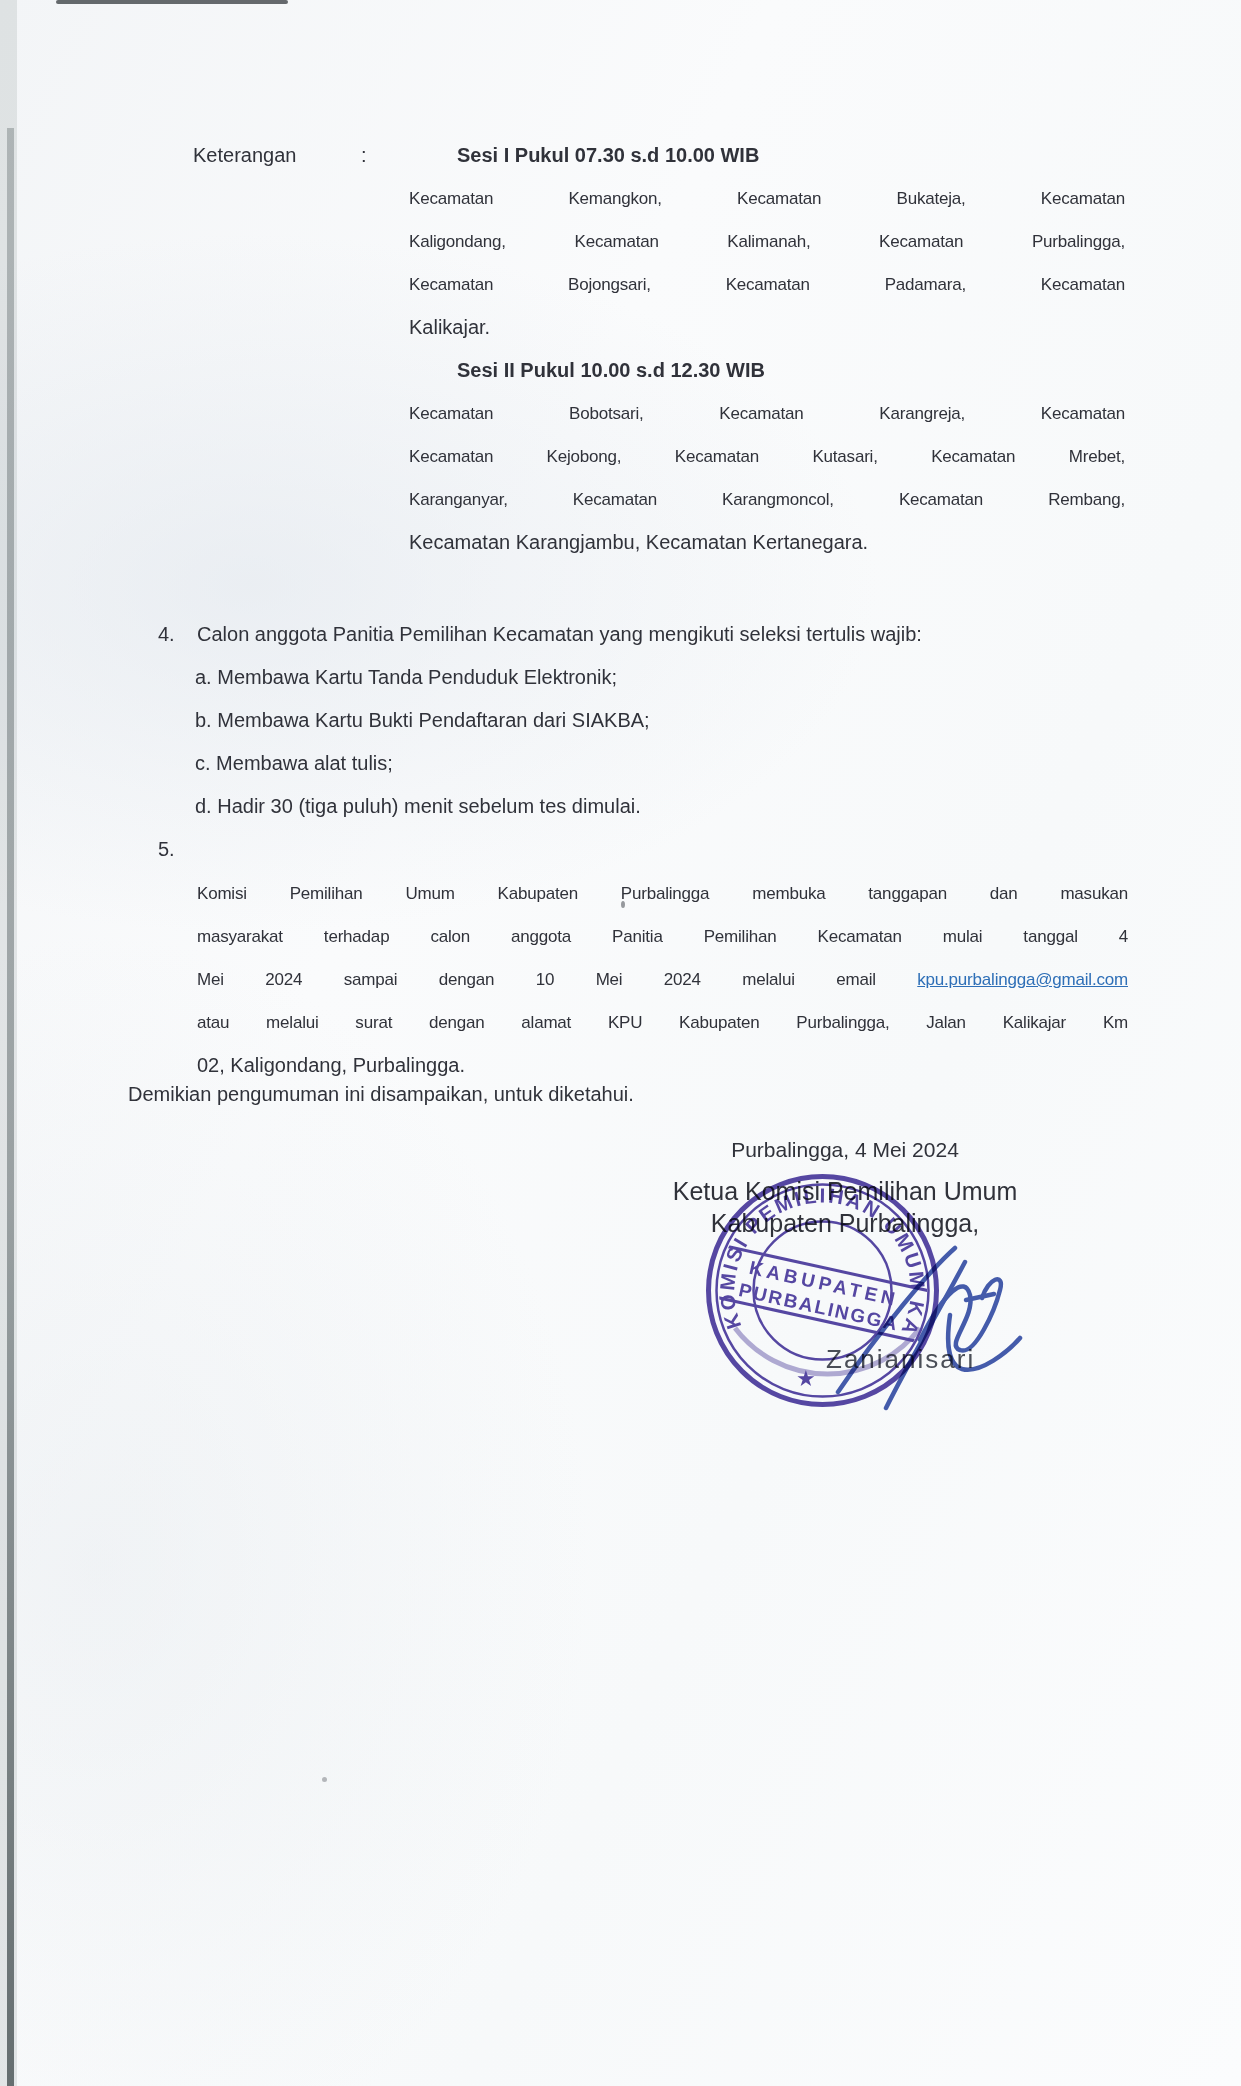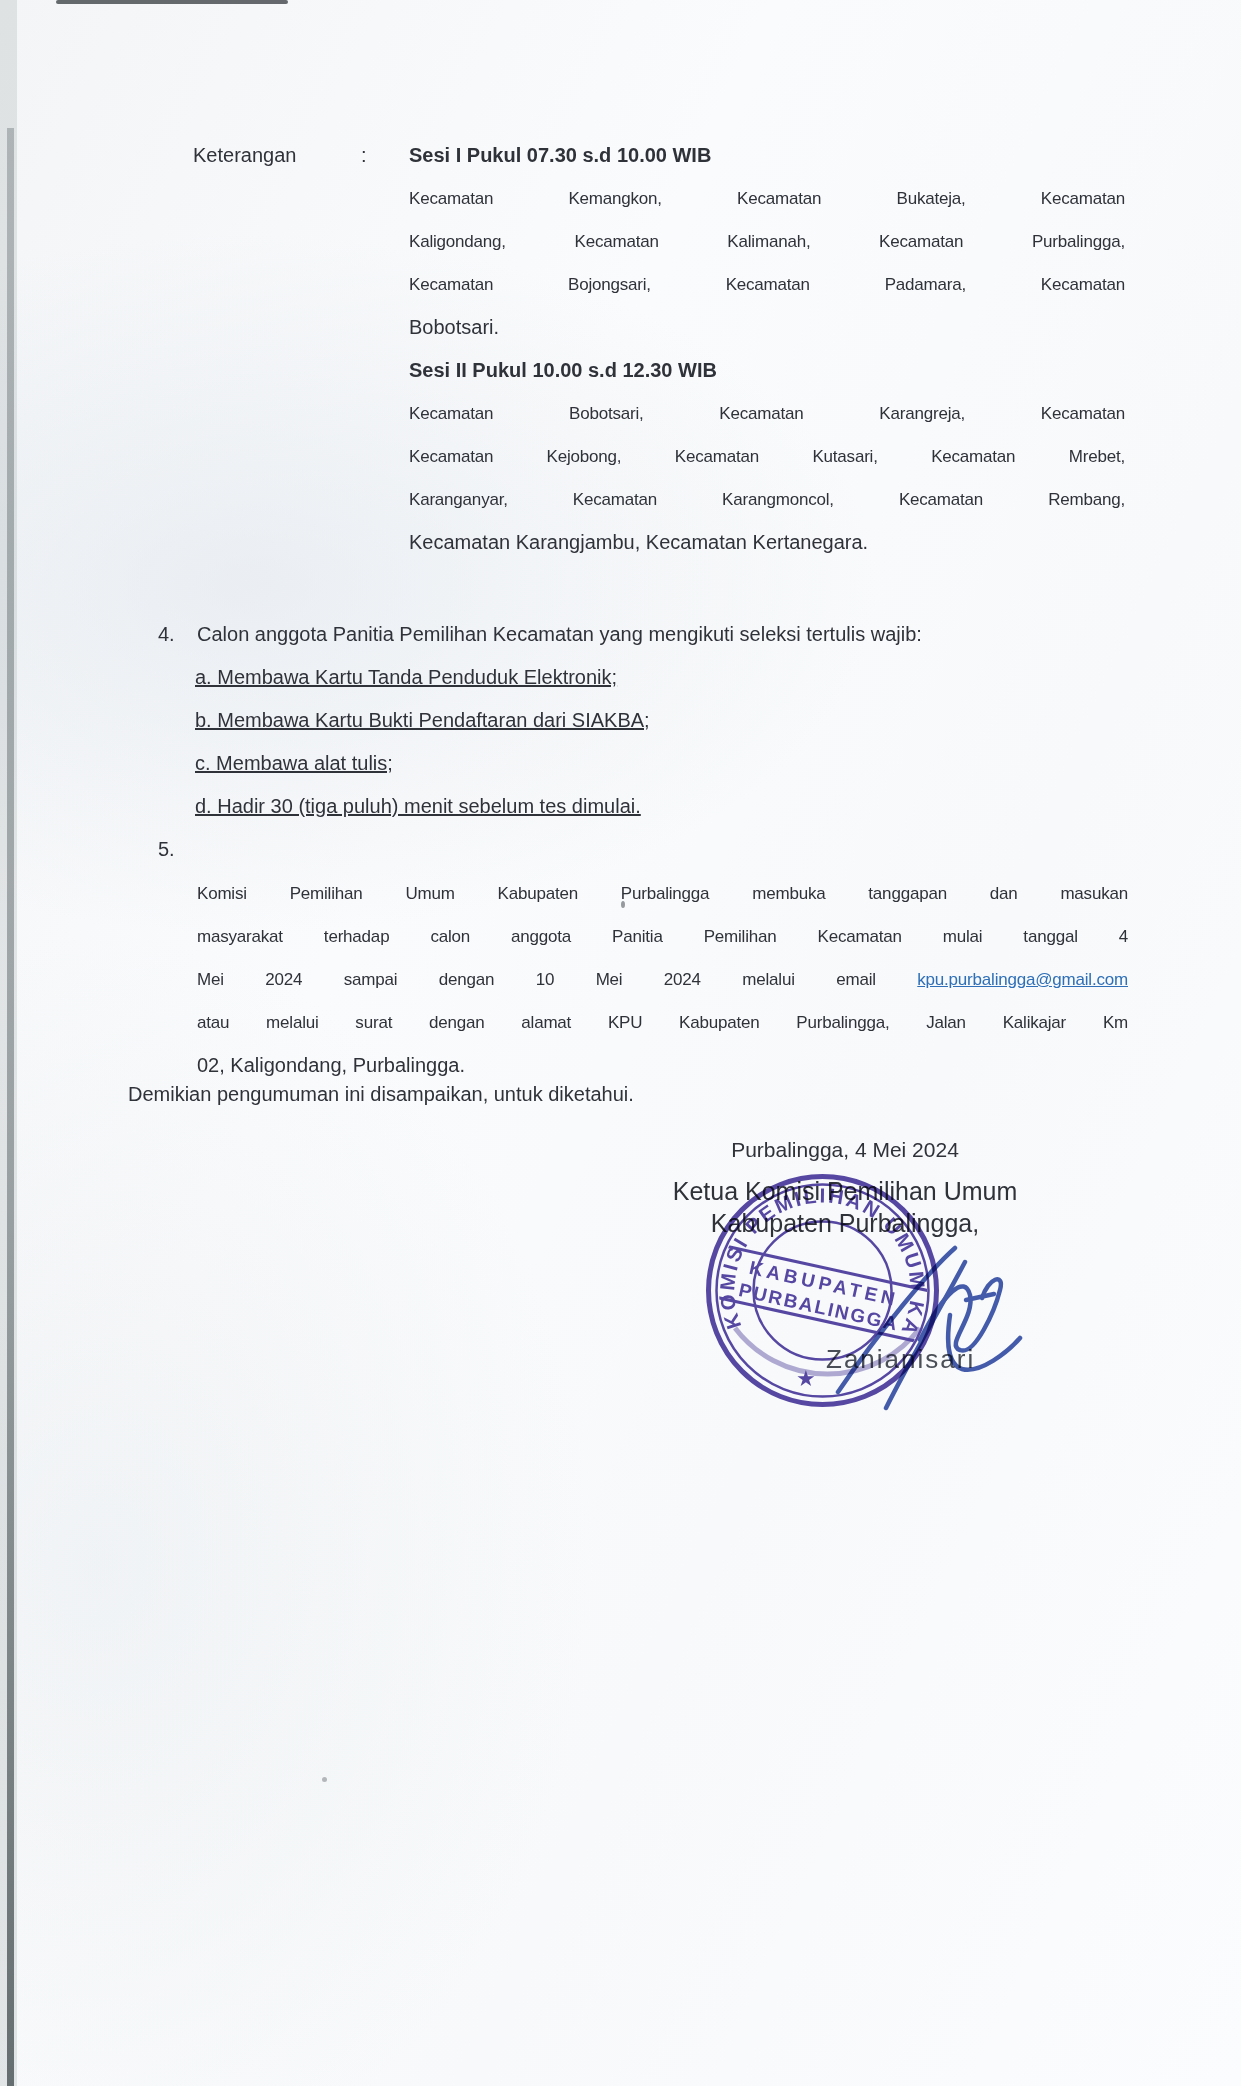--- a/index.html
+++ b/index.html
@@ -19,31 +19,31 @@
     background:linear-gradient(to bottom, rgba(95,105,107,.38), rgba(95,105,107,.55) 55%, rgba(70,80,82,.8));}
   .edge-left-soft{position:absolute;left:0;top:0;bottom:0;width:17px;background:rgba(150,158,158,.22);}
   .edge-top{position:absolute;left:56px;top:0;width:232px;height:4px;background:#343a3d;opacity:.75;border-radius:2px;}
   .speck{position:absolute;background:#7d8186;border-radius:50%;}
   .speck.s1{left:621px;top:901px;width:4px;height:7px;opacity:.8;}
   .speck.s2{left:322px;top:1777px;width:5px;height:5px;opacity:.55;}
 
   .line{height:43px;line-height:43px;white-space:nowrap;font-size:20px;}
   .jline{height:43px;line-height:43px;white-space:normal;font-size:17px;
     text-align:justify;text-align-last:justify;letter-spacing:-0.2px;overflow:hidden;}
-  .bold{font-weight:bold;}
+  .bold{font-weight:bold;margin-left:48px;}
 
   .keterangan-label{position:absolute;left:193px;top:134px;}
   .keterangan-colon{position:absolute;left:361px;top:134px;}
   .keterangan-body{position:absolute;left:409px;top:134px;width:716px;}
 
   .list-number{position:absolute;left:158px;width:39px;}
   .n4{top:613px;}
   .n5{top:828px;}
   .item4-block{position:absolute;left:197px;top:613px;width:931px;}
-  .item4-sub{position:absolute;left:195px;top:656px;width:933px;text-decoration:underline;}
+  .item4-sub{position:absolute;left:195px;top:656px;width:933px;}
   .item5-block{position:absolute;left:197px;top:872px;width:931px;}
   .closing-line{position:absolute;left:128px;top:1073px;width:1000px;}
 
   .email-link{color:#2e6fb7;text-decoration:underline;cursor:pointer;}
 
   .sign-block{position:absolute;left:620px;top:1128px;width:450px;text-align:center;}
   .sign-date{height:43px;line-height:43px;font-size:21px;white-space:nowrap;}
   .sign-role{height:32px;line-height:32px;font-size:25px;white-space:nowrap;margin-top:4px;}
   .sign-role2{height:32px;line-height:32px;font-size:25px;white-space:nowrap;}
 
@@ -66,21 +66,21 @@
   <div class="speck s2"></div>
 
   <div class="keterangan-label line">Keterangan</div>
   <div class="keterangan-colon line">:</div>
 
   <div class="keterangan-body">
     <div class="line bold">Sesi I Pukul 07.30 s.d 10.00 WIB</div>
     <div class="jline">Kecamatan Kemangkon, Kecamatan Bukateja, Kecamatan</div>
     <div class="jline">Kaligondang, Kecamatan Kalimanah, Kecamatan Purbalingga,</div>
     <div class="jline">Kecamatan Bojongsari, Kecamatan Padamara, Kecamatan</div>
-    <div class="line">Bobotsari.</div>
+    <div class="line">Kalikajar.</div>
     <div class="line bold">Sesi II Pukul 10.00 s.d 12.30 WIB</div>
     <div class="jline">Kecamatan Bobotsari, Kecamatan Karangreja, Kecamatan</div>
     <div class="jline">Kecamatan Kejobong, Kecamatan Kutasari, Kecamatan Mrebet,</div>
     <div class="jline">Karanganyar, Kecamatan Karangmoncol, Kecamatan Rembang,</div>
     <div class="line">Kecamatan Karangjambu, Kecamatan Kertanegara.</div>
   </div>
 
   <div class="list-number line n4">4.</div>
   <div class="item4-block">
     <div class="line">Calon anggota Panitia Pemilihan Kecamatan yang mengikuti seleksi tertulis wajib:</div>

